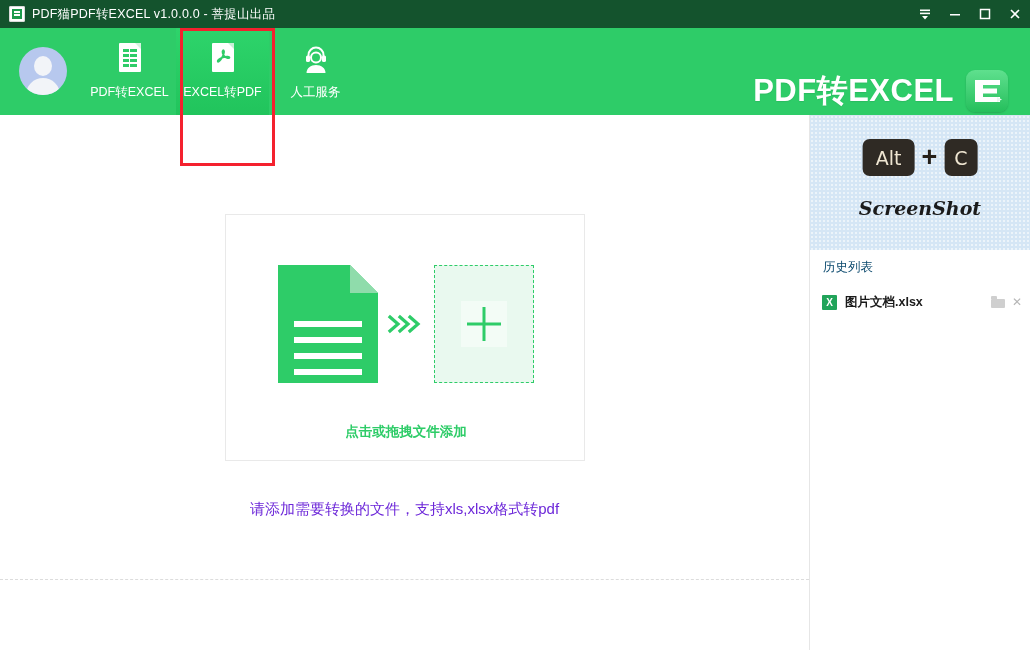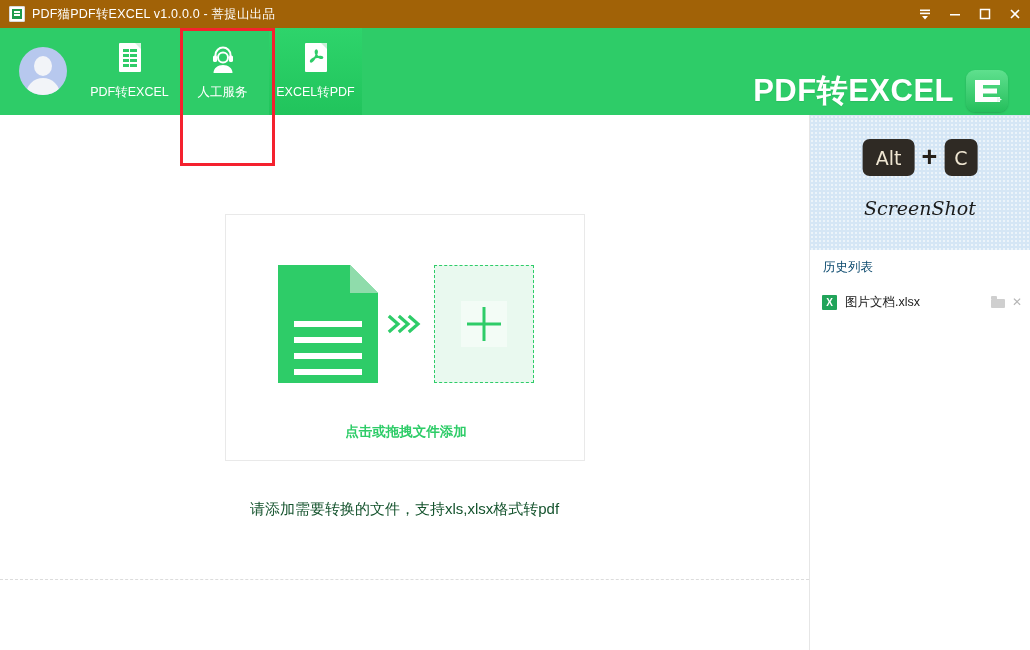--- a/index.html
+++ b/index.html
@@ -13,21 +13,21 @@
     position: relative;
     width: 1030px; height: 650px;
     background: #ffffff;
     overflow: hidden;
   }
 
   
   .titlebar {
     position: absolute; left: 0; top: 0;
     width: 1030px; height: 28px;
-    background: #a16207;
+    background: #14532d;
     display: flex; align-items: center;
   }
   .title-icon {
     width: 16px; height: 16px; margin-left: 9px; margin-right: 7px;
     background: #ffffff; border-radius: 2px;
     position: relative; flex: none;
     box-shadow: inset 0 0 0 1px #d9d9d9;
   }
   .title-icon::before {
     content: ""; position: absolute; left: 3px; top: 3px;
@@ -230,21 +230,21 @@
   .target-box .plus-h { width: 34px; height: 3px; transform: translate(-50%,-50%); }
   .target-box .plus-v { width: 3px; height: 34px; transform: translate(-50%,-50%); }
   .dz-caption {
     position: absolute; left: 0; bottom: 19px; width: 360px;
     text-align: center;
     color: #2ECC68; font-size: 13.5px; font-weight: bold;
     cursor: pointer;
   }
   .hint-text {
     position: absolute; left: 0; top: 358px; width: 809px;
-    text-align: center; color: #14532d; font-size: 15px;
+    text-align: center; color: #6d28d9; font-size: 15px;
   }
   .divider {
     position: absolute; left: 0; top: 437px; width: 809px;
     border-top: 1px dashed #dcdcdc;
   }
 
   
   .rightpanel {
     position: absolute; left: 809px; top: 115px;
     width: 221px; height: 535px;
@@ -272,21 +272,21 @@
     font-family: "DejaVu Sans", sans-serif;
   }
   .key.k-alt { width: 52px; height: 37px; }
   .key.k-c { width: 33px; height: 37px; }
   .plus-sign { color: #25201a; font-size: 27px; font-weight: bold; line-height: 1; }
   .promo-text {
     position: absolute; left: 0; top: 82px; width: 220px;
     text-align: center;
     color: #1b1b1b; font-size: 19px;
     font-family: "DejaVu Serif", serif;
-    font-style: italic; font-weight: normal;
+    font-style: italic; font-weight: bold;
   }
   .hist-title {
     position: absolute; left: 13px; top: 144px;
     color: #0c4a6e; font-size: 12.5px;
   }
   .hist-list { position: absolute; left: 0; top: 173px; width: 220px; }
   .hist-item {
     position: relative;
     height: 28px; display: flex; align-items: center;
     padding-left: 12px; padding-right: 8px;
@@ -294,21 +294,21 @@
   }
   .xls-ico {
     width: 15px; height: 15px; flex: none;
     background: #21A45A; color: #ffffff;
     font-size: 10px; font-weight: bold;
     display: flex; align-items: center; justify-content: center;
     margin-right: 8px; border-radius: 1px;
   }
   .hist-name {
     font-size: 12.5px; color: #1a1a1a; flex: 1;
-    white-space: nowrap; overflow: hidden; text-overflow: ellipsis;
+    white-space: nowrap; overflow: hidden; text-overflow: ellipsis; font-weight: bold;
   }
   .hist-actions { display: flex; align-items: center; gap: 7px; flex: none; }
   .folder-ico { width: 14px; height: 12px; position: relative; cursor: pointer; }
   .folder-ico .fb {
     position: absolute; left: 0; bottom: 0; width: 14px; height: 9px;
     background: #cfcfcf; border-radius: 1px;
   }
   .folder-ico .ft {
     position: absolute; left: 0; top: 0; width: 6px; height: 3px;
     background: #cfcfcf; border-radius: 1px 1px 0 0;
@@ -370,44 +370,44 @@
               <i></i>
               <i></i>
               <i></i>
               <i></i>
               <i></i>
               <i></i>
               <i></i>
             </div>
         </div>
         <span class="nav-label">PDF转EXCEL</span>
+      </div>
+
+      <div class="navitem active">
+        <div class="nav-ico ico-pdf">
+          <div class="page"></div>
+          <div class="corner"></div>
+          <svg class="glyph" viewBox="0 0 30 34">
+            <path d="M15.2 8.2c.9 0 1.1 1.4.7 2.9-.3 1.2-.9 2.6-1.6 3.9-.8 1.5-1.7 2.8-2.5 3.7-.8.9-1.5 1.3-1.9 1-.5-.3-.2-1.2.7-2 .9-.9 2.4-1.7 4.2-2.3 1.8-.6 3.6-.9 4.9-.8 1.3.1 1.9.5 1.8 1-.1.5-.9.7-1.9.5-1-.2-2.1-.8-3-1.7-1-.9-1.7-2.1-2-3.3-.3-1.3-.2-2.3.4-2.7.1-.1.2-.2.2-.2z" fill="none" stroke="#2ECC68" stroke-width="1.7" stroke-linejoin="round"></path>
+          </svg>
+        </div>
+        <span class="nav-label">EXCEL转PDF</span>
       </div>
 
       <div class="navitem">
         <div class="nav-ico ico-support">
           <svg width="30" height="34" viewBox="0 0 30 34">
             <path d="M7.5 16 v-3 a7.5 7.5 0 0 1 15 0 v3" fill="none" stroke="#ffffff" stroke-width="2"></path>
             <rect x="5" y="13.5" width="4" height="6.5" rx="1.6" fill="#ffffff"></rect>
             <rect x="21" y="13.5" width="4" height="6.5" rx="1.6" fill="#ffffff"></rect>
             <circle cx="15" cy="15.5" r="5" fill="none" stroke="#ffffff" stroke-width="2"></circle>
             <path d="M5.5 31 c0-5 4.3-8 9.5-8 s9.5 3 9.5 8 z" fill="#ffffff"></path>
           </svg>
         </div>
         <span class="nav-label">人工服务</span>
-      </div>
-
-      <div class="navitem active">
-        <div class="nav-ico ico-pdf">
-          <div class="page"></div>
-          <div class="corner"></div>
-          <svg class="glyph" viewBox="0 0 30 34">
-            <path d="M15.2 8.2c.9 0 1.1 1.4.7 2.9-.3 1.2-.9 2.6-1.6 3.9-.8 1.5-1.7 2.8-2.5 3.7-.8.9-1.5 1.3-1.9 1-.5-.3-.2-1.2.7-2 .9-.9 2.4-1.7 4.2-2.3 1.8-.6 3.6-.9 4.9-.8 1.3.1 1.9.5 1.8 1-.1.5-.9.7-1.9.5-1-.2-2.1-.8-3-1.7-1-.9-1.7-2.1-2-3.3-.3-1.3-.2-2.3.4-2.7.1-.1.2-.2.2-.2z" fill="none" stroke="#2ECC68" stroke-width="1.7" stroke-linejoin="round"></path>
-          </svg>
-        </div>
-        <span class="nav-label">EXCEL转PDF</span>
       </div>
 
     </div>
 
     <div class="brand">
       <span class="brand-text">PDF转EXCEL</span>
       <div class="brand-badge">
         <svg width="42" height="42" viewBox="0 0 42 42">
           <rect x="9" y="10" width="8" height="22" fill="#ffffff"></rect>
           <rect x="17" y="10" width="17" height="5" fill="#ffffff"></rect>

